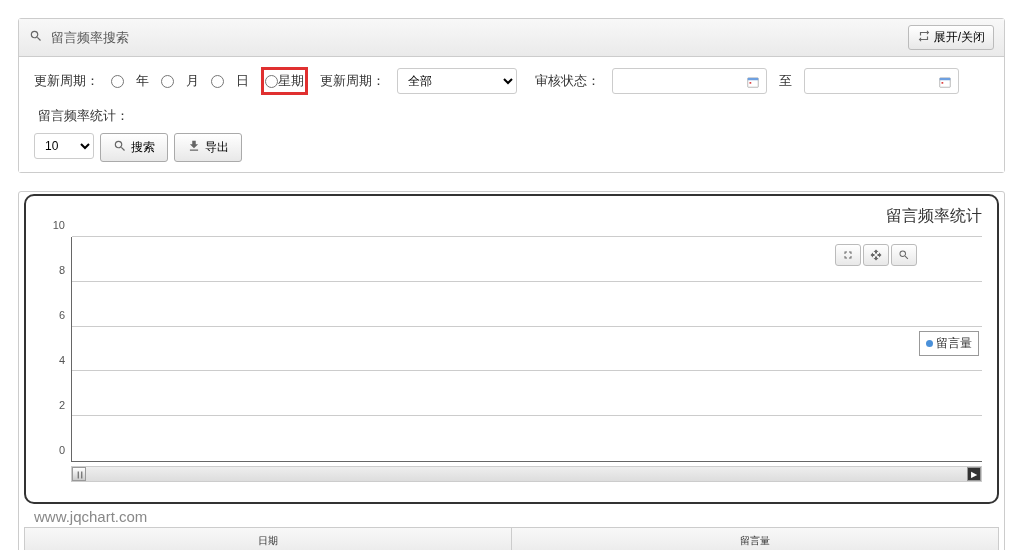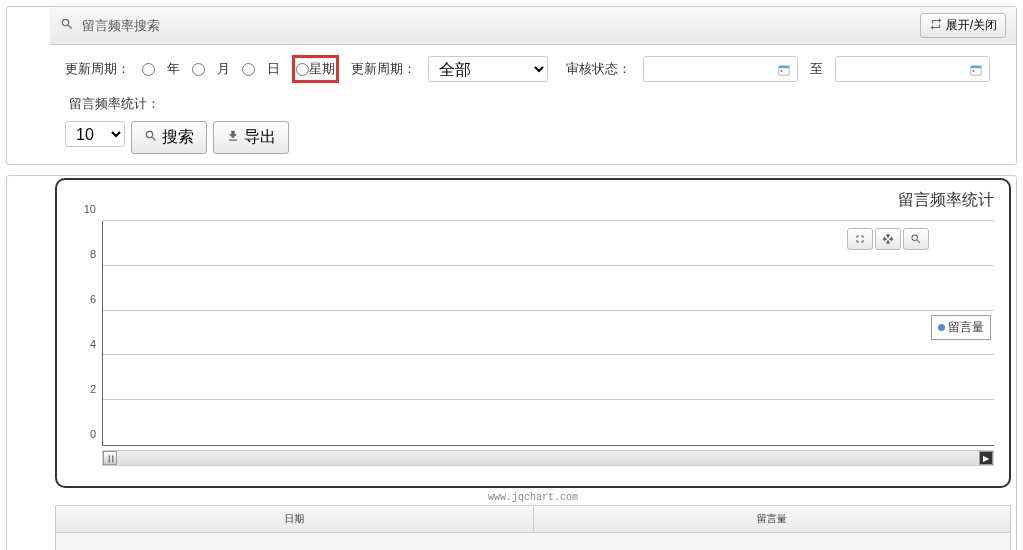--- a/index.html
+++ b/index.html
@@ -4,23 +4,22 @@
   <style>
     * { margin: 0; padding: 0; box-sizing: border-box; }
     body {
       font-family: Arial, "Microsoft YaHei", sans-serif;
       font-size: 13px;
       color: #333;
       background: #fff;
     }
     .panel {
       border: 1px solid #ccc;
-      margin: 6px;
-      border-radius: 3px;
-      padding-left: 43px;
+      margin: 18px;
+      border-radius: 3px;
     }
     .panel-header {
       background: linear-gradient(to bottom, #f8f8f8, #eaeaea);
       border-bottom: 1px solid #ccc;
       padding: 6px 10px;
       display: flex;
       align-items: center;
       justify-content: space-between;
       min-height: 32px;
     }
@@ -64,21 +63,21 @@
     .highlight-box {
       border: 3px solid #e03030;
       display: inline-flex;
       align-items: center;
       padding: 2px 1px;
     }
     .select-box {
       border: 1px solid #ccc;
       border-radius: 3px;
       padding: 3px 6px;
-      font-size: 16px;
+      font-size: 12px;
       background: #fff;
       height: 26px;
     }
     .date-input {
       border: 1px solid #ccc;
       border-radius: 3px;
       padding: 3px 6px;
       font-size: 12px;
       background: #fff;
       width: 155px;
@@ -95,21 +94,21 @@
     .btn-row {
       display: flex;
       gap: 6px;
       margin-top: 8px;
     }
     .action-btn {
       background: linear-gradient(to bottom, #fff, #e8e8e8);
       border: 1px solid #aaa;
       border-radius: 3px;
       padding: 5px 12px;
-      font-size: 16px;
+      font-size: 12px;
       cursor: pointer;
       display: flex;
       align-items: center;
       gap: 4px;
     }
     .chart-panel { margin-top: 10px; }
     .chart-container {
       border: 2px solid #333;
       border-radius: 10px;
       margin: 2px 5px;
@@ -202,25 +201,25 @@
       position: absolute;
       top: 0;
       width: 14px;
       height: 14px;
       background: linear-gradient(to bottom,#fff,#ccc);
       border: 1px solid #999;
     }
     .scrubber-handle-left { left: 0; }
     .scrubber-handle-right { right: 0; background:#333;color:#fff;display:flex;align-items:center;justify-content:center;font-size:8px;}
     .watermark {
-      text-align: center;
-      font-size: 10px;
+      text-align: left;
+      font-size: 15px;
       color: #888;
       padding: 2px 15px;
-      font-family: Liberation Mono, monospace;
+      font-family: Liberation Sans, sans-serif;
     }
     .table-header {
       display: flex;
       border: 1px solid #ccc;
       margin: 0 5px;
     }
     .table-header > div {
       flex: 1;
       text-align: center;
       padding: 6px;

